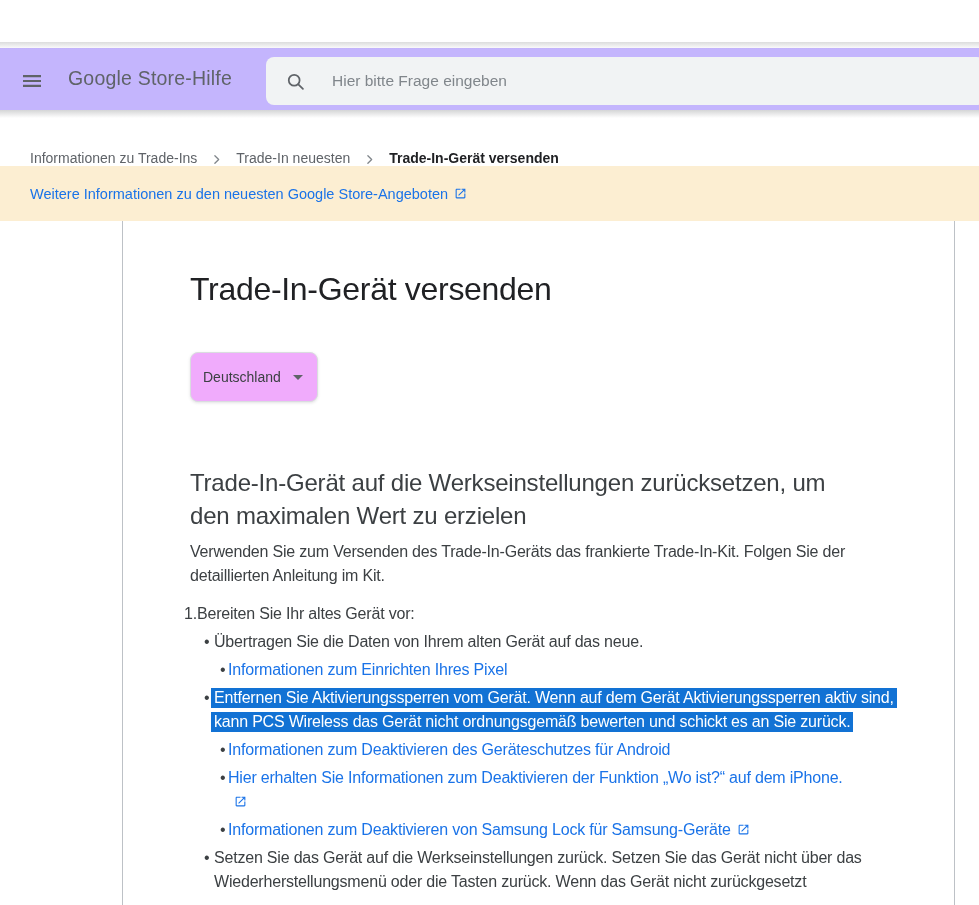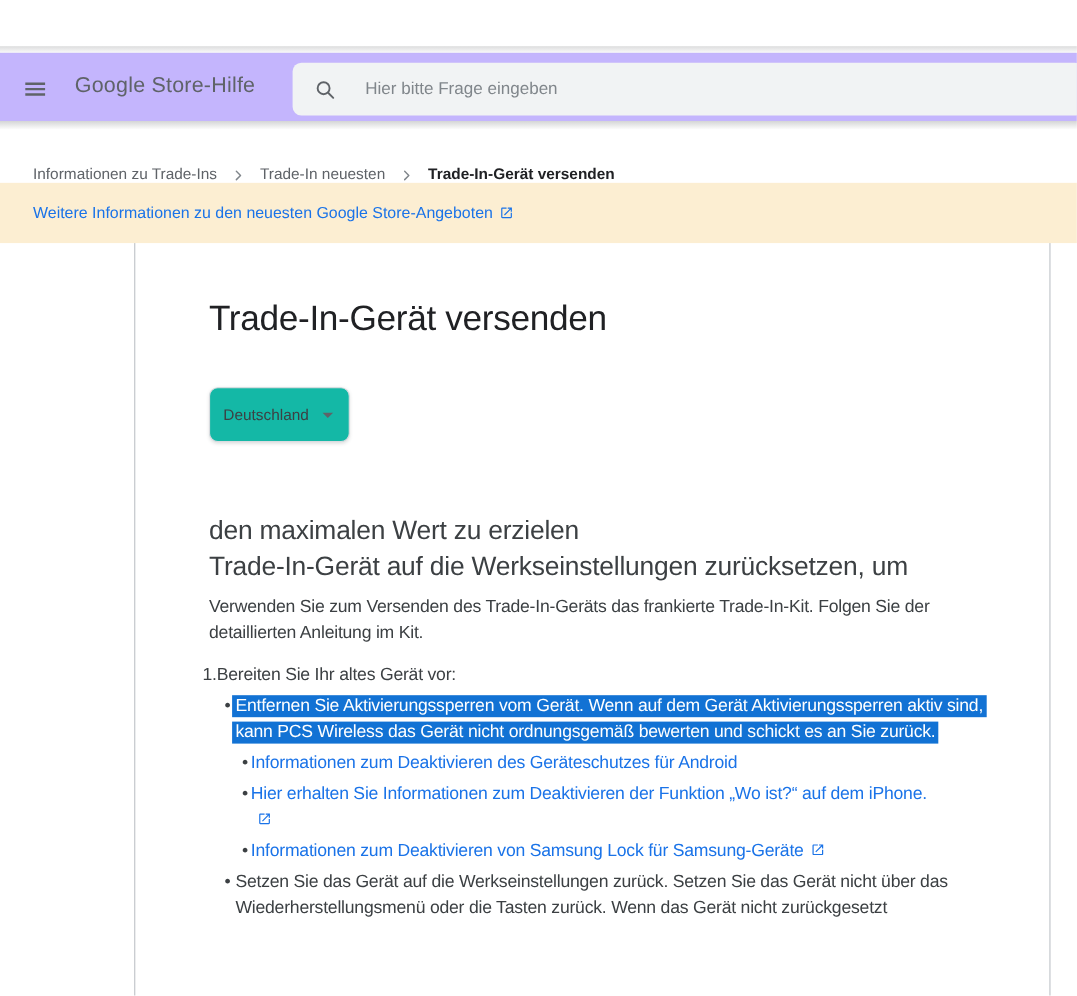--- a/index.html
+++ b/index.html
@@ -44,21 +44,21 @@
     background: var(--banner-bg, #fceed2); display: flex; align-items: center; padding-left: 30px; z-index: 3; }
   .promo-link { font-size: 14.5px; color: var(--accent, #1a73e8); text-decoration: none;
     display: inline-flex; align-items: center; }
 
   
   .article-card { position: absolute; left: 122px; top: 211px; width: 833px; height: 820px;
     background: #fff; border: 1px solid #bdc1c6; border-radius: 8px;
     padding: 56px 55px 0 67px; z-index: 2; }
   .article-title { margin: 0; font-size: 32px; font-weight: 400; line-height: 42px;
     color: #202124; letter-spacing: -0.3px; }
-  .country-btn { margin-top: 42px; width: 128px; height: 50px; background: #14b8a6;
+  .country-btn { margin-top: 42px; width: 128px; height: 50px; background: #f0abfc;
     border: 1px solid #dadce0; border-radius: 8px; box-shadow: 0 1px 3px rgba(60,64,67,.15);
     display: flex; align-items: center; justify-content: space-between; padding: 0 14px 0 12px;
     cursor: pointer; font-family: inherit; }
   .country-label { font-size: 14px; color: #3c4043; }
   .section-heading { margin: 64px 0 0; font-size: 24px; font-weight: 400; line-height: 33px;
     color: #3c4043; letter-spacing: -0.2px; }
   .section-heading span { display: block; }
   .intro { margin: 8px 0 0; font-size: 16px; line-height: 24px; letter-spacing: -0.2px; color: #3c4043; }
 
   .step { display: flex; margin: 14px 0 0 -6px; font-size: 16px; line-height: 24px;
@@ -129,31 +129,39 @@
   <h1 class="article-title">Trade-In-Gerät versenden</h1>
 
   <button class="country-btn">
     <span class="country-label">Deutschland</span>
     <svg viewBox="0 0 10 5" width="10" height="5" fill="#5f6368">
         <path d="M0 0l5 5 5-5z"></path>
       </svg>
   </button>
 
   <h2 class="section-heading">
+    <span>Trade-In-Gerät auf die Werkseinstellungen zurücksetzen, um</span>
     <span>den maximalen Wert zu erzielen</span>
-    <span>Trade-In-Gerät auf die Werkseinstellungen zurücksetzen, um</span>
   </h2>
 
   <p class="intro">Verwenden Sie zum Versenden des Trade-In-Geräts das frankierte Trade-In-Kit. Folgen Sie der detaillierten Anleitung im Kit.</p>
 
   <div class="step">
     <span class="step-num">1.</span>
     <div class="step-body">
       <div>Bereiten Sie Ihr altes Gerät vor:</div>
       <ul class="blist lvl2">
+        <li>
+          <span>Übertragen Sie die Daten von Ihrem alten Gerät auf das neue.</span>
+          <ul class="blist lvl3">
+            <li>
+              <a class="body-link" href="#">Informationen zum Einrichten Ihres Pixel</a>
+            </li>
+          </ul>
+        </li>
         <li>
           <mark class="highlight">Entfernen Sie Aktivierungssperren vom Gerät. Wenn auf dem Gerät Aktivierungssperren aktiv sind, kann PCS Wireless das Gerät nicht ordnungsgemäß bewerten und schickt es an Sie zurück.</mark>
           <ul class="blist lvl3">
             <li>
               <a class="body-link" href="#">Informationen zum Deaktivieren des Geräteschutzes für Android</a>
             </li>
             <li class="narrow">
               <a class="body-link" href="#"><span>Hier erhalten Sie Informationen zum Deaktivieren der Funktion „Wo ist?“ auf dem iPhone.</span><svg class="ext-icon" viewBox="0 0 24 24">
                     <path d="M19 19H5V5h7V3H5c-1.11 0-2 .9-2 2v14c0 1.1.89 2 2 2h14c1.1 0 2-.9 2-2v-7h-2v7zM14 3v2h3.59l-9.83 9.83 1.41 1.41L19 6.41V10h2V3h-7z"></path>
                   </svg></a>

